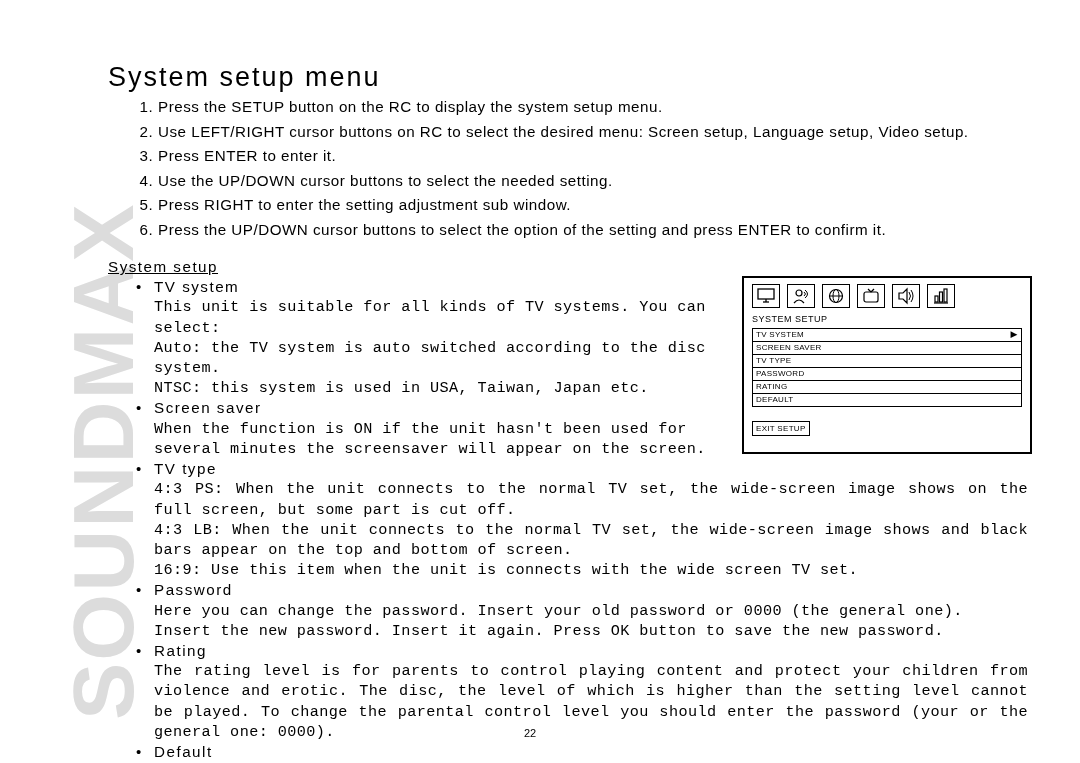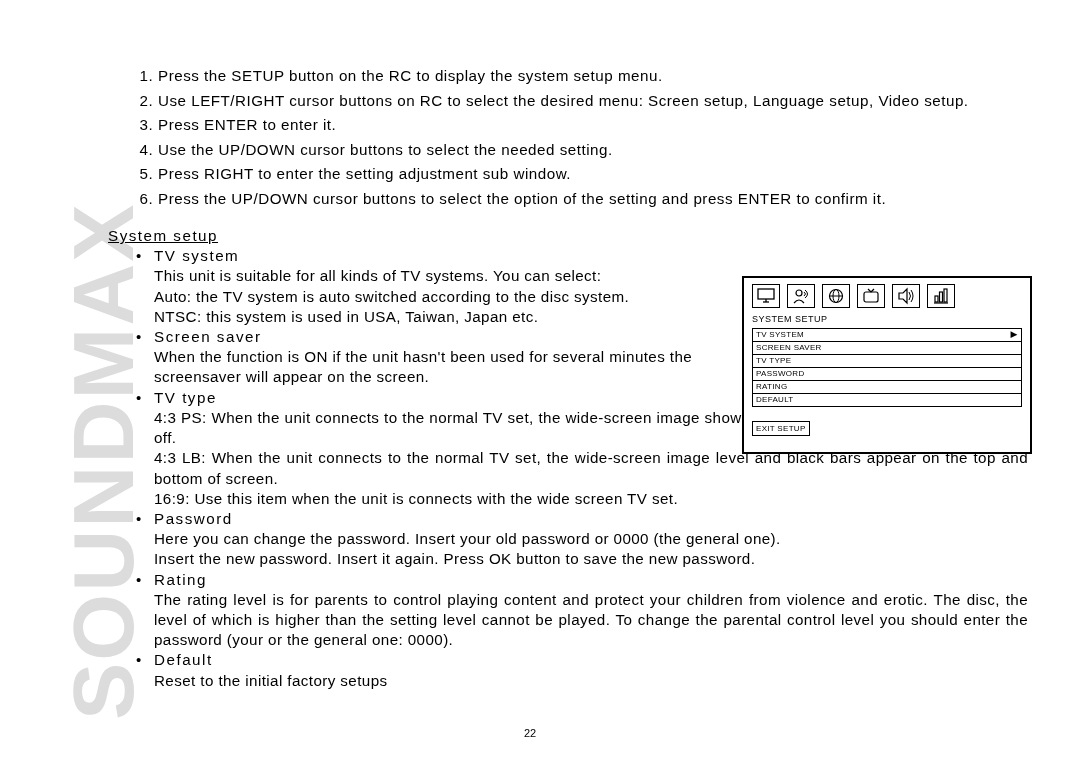--- a/index.html
+++ b/index.html
@@ -75,20 +75,21 @@
     position: absolute;
     left: 28px;
     top: 0;
     font-size: 15px;
   }
   .item-head {
     letter-spacing: 1.5px;
   }
   .item-body {
     letter-spacing: 0.4px;
+    font-family: Liberation Mono, monospace;
   }
   .item-body .just { text-align: justify; display:block; }
   .narrow1 { width: 558px; }
   .page-num {
     position: absolute;
     bottom: 24px;
     left: 0;
     width: 1060px;
     text-align: center;
     font-size: 11px;
@@ -156,20 +157,21 @@
     display: inline-block;
   }
 </style>
 </head>
 <body>
 
 <div class="page">
   <div class="brand">SOUNDMAX</div>
 
   <div class="content">
+    <h1 class="title">System setup menu</h1>
 
     <ol class="steps">
       <li>Press the SETUP button on the RC to display the system setup menu.</li>
       <li>Use LEFT/RIGHT cursor buttons on RC to select the desired menu: Screen setup, Language setup, Video setup.</li>
       <li>Press ENTER to enter it.</li>
       <li>Use the UP/DOWN cursor buttons to select the needed setting.</li>
       <li>Press RIGHT to enter the setting adjustment sub window.</li>
       <li>Press the UP/DOWN cursor buttons to select the option of the setting and press ENTER to confirm it.</li>
     </ol>
 
@@ -187,21 +189,21 @@
       <li>
         <div class="item-head">Screen saver</div>
         <div class="item-body narrow1">
           <span>When the function is ON if the unit hasn't been used for several minutes the screensaver will appear on the screen.</span>
         </div>
       </li>
       <li>
         <div class="item-head">TV type</div>
         <div class="item-body">
           <span class="just">4:3 PS: When the unit connects to the normal TV set, the wide-screen image shows on the full screen, but some part is cut off.</span>
-          <span class="just">4:3 LB: When the unit connects to the normal TV set, the wide-screen image level and black bars appear on the top and bottom of screen.</span>
+          <span class="just">4:3 LB: When the unit connects to the normal TV set, the wide-screen image shows and black bars appear on the top and bottom of screen.</span>
           <span>16:9: Use this item when the unit is connects with the wide screen TV set.</span>
         </div>
       </li>
       <li>
         <div class="item-head">Password</div>
         <div class="item-body">
           <span>Here you can change the password. Insert your old password or 0000 (the general one).</span><br>
           <span>Insert the new password. Insert it again. Press OK button to save the new password.</span>
         </div>
       </li>

